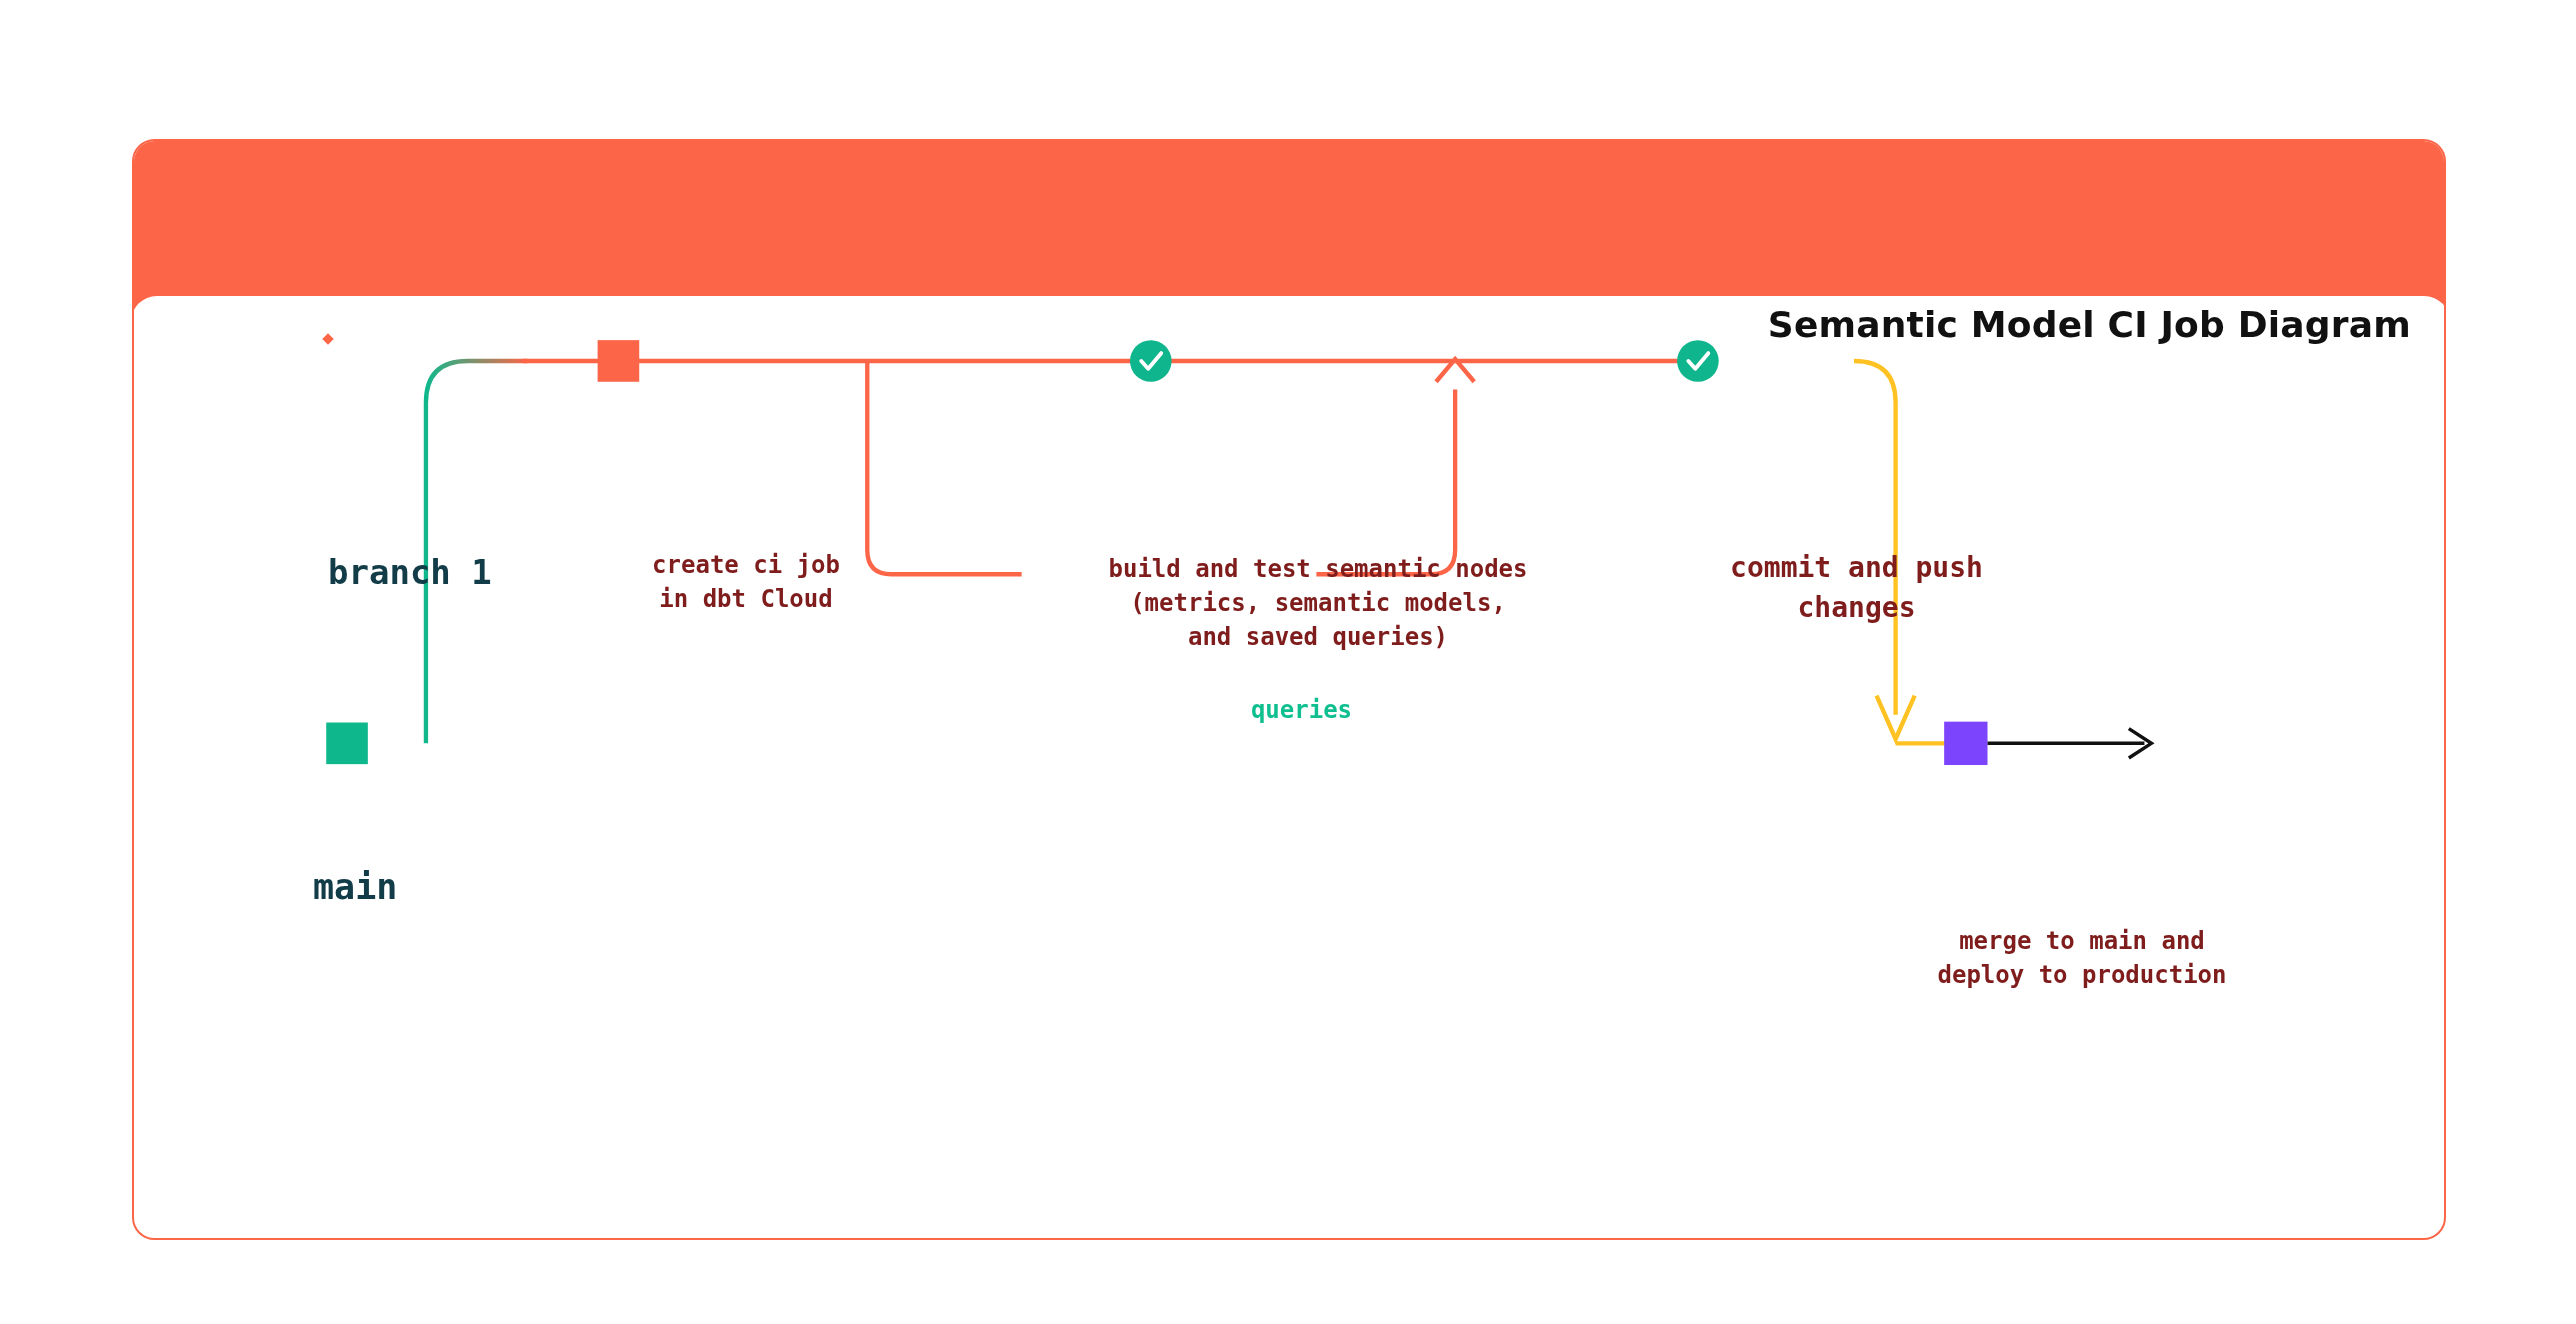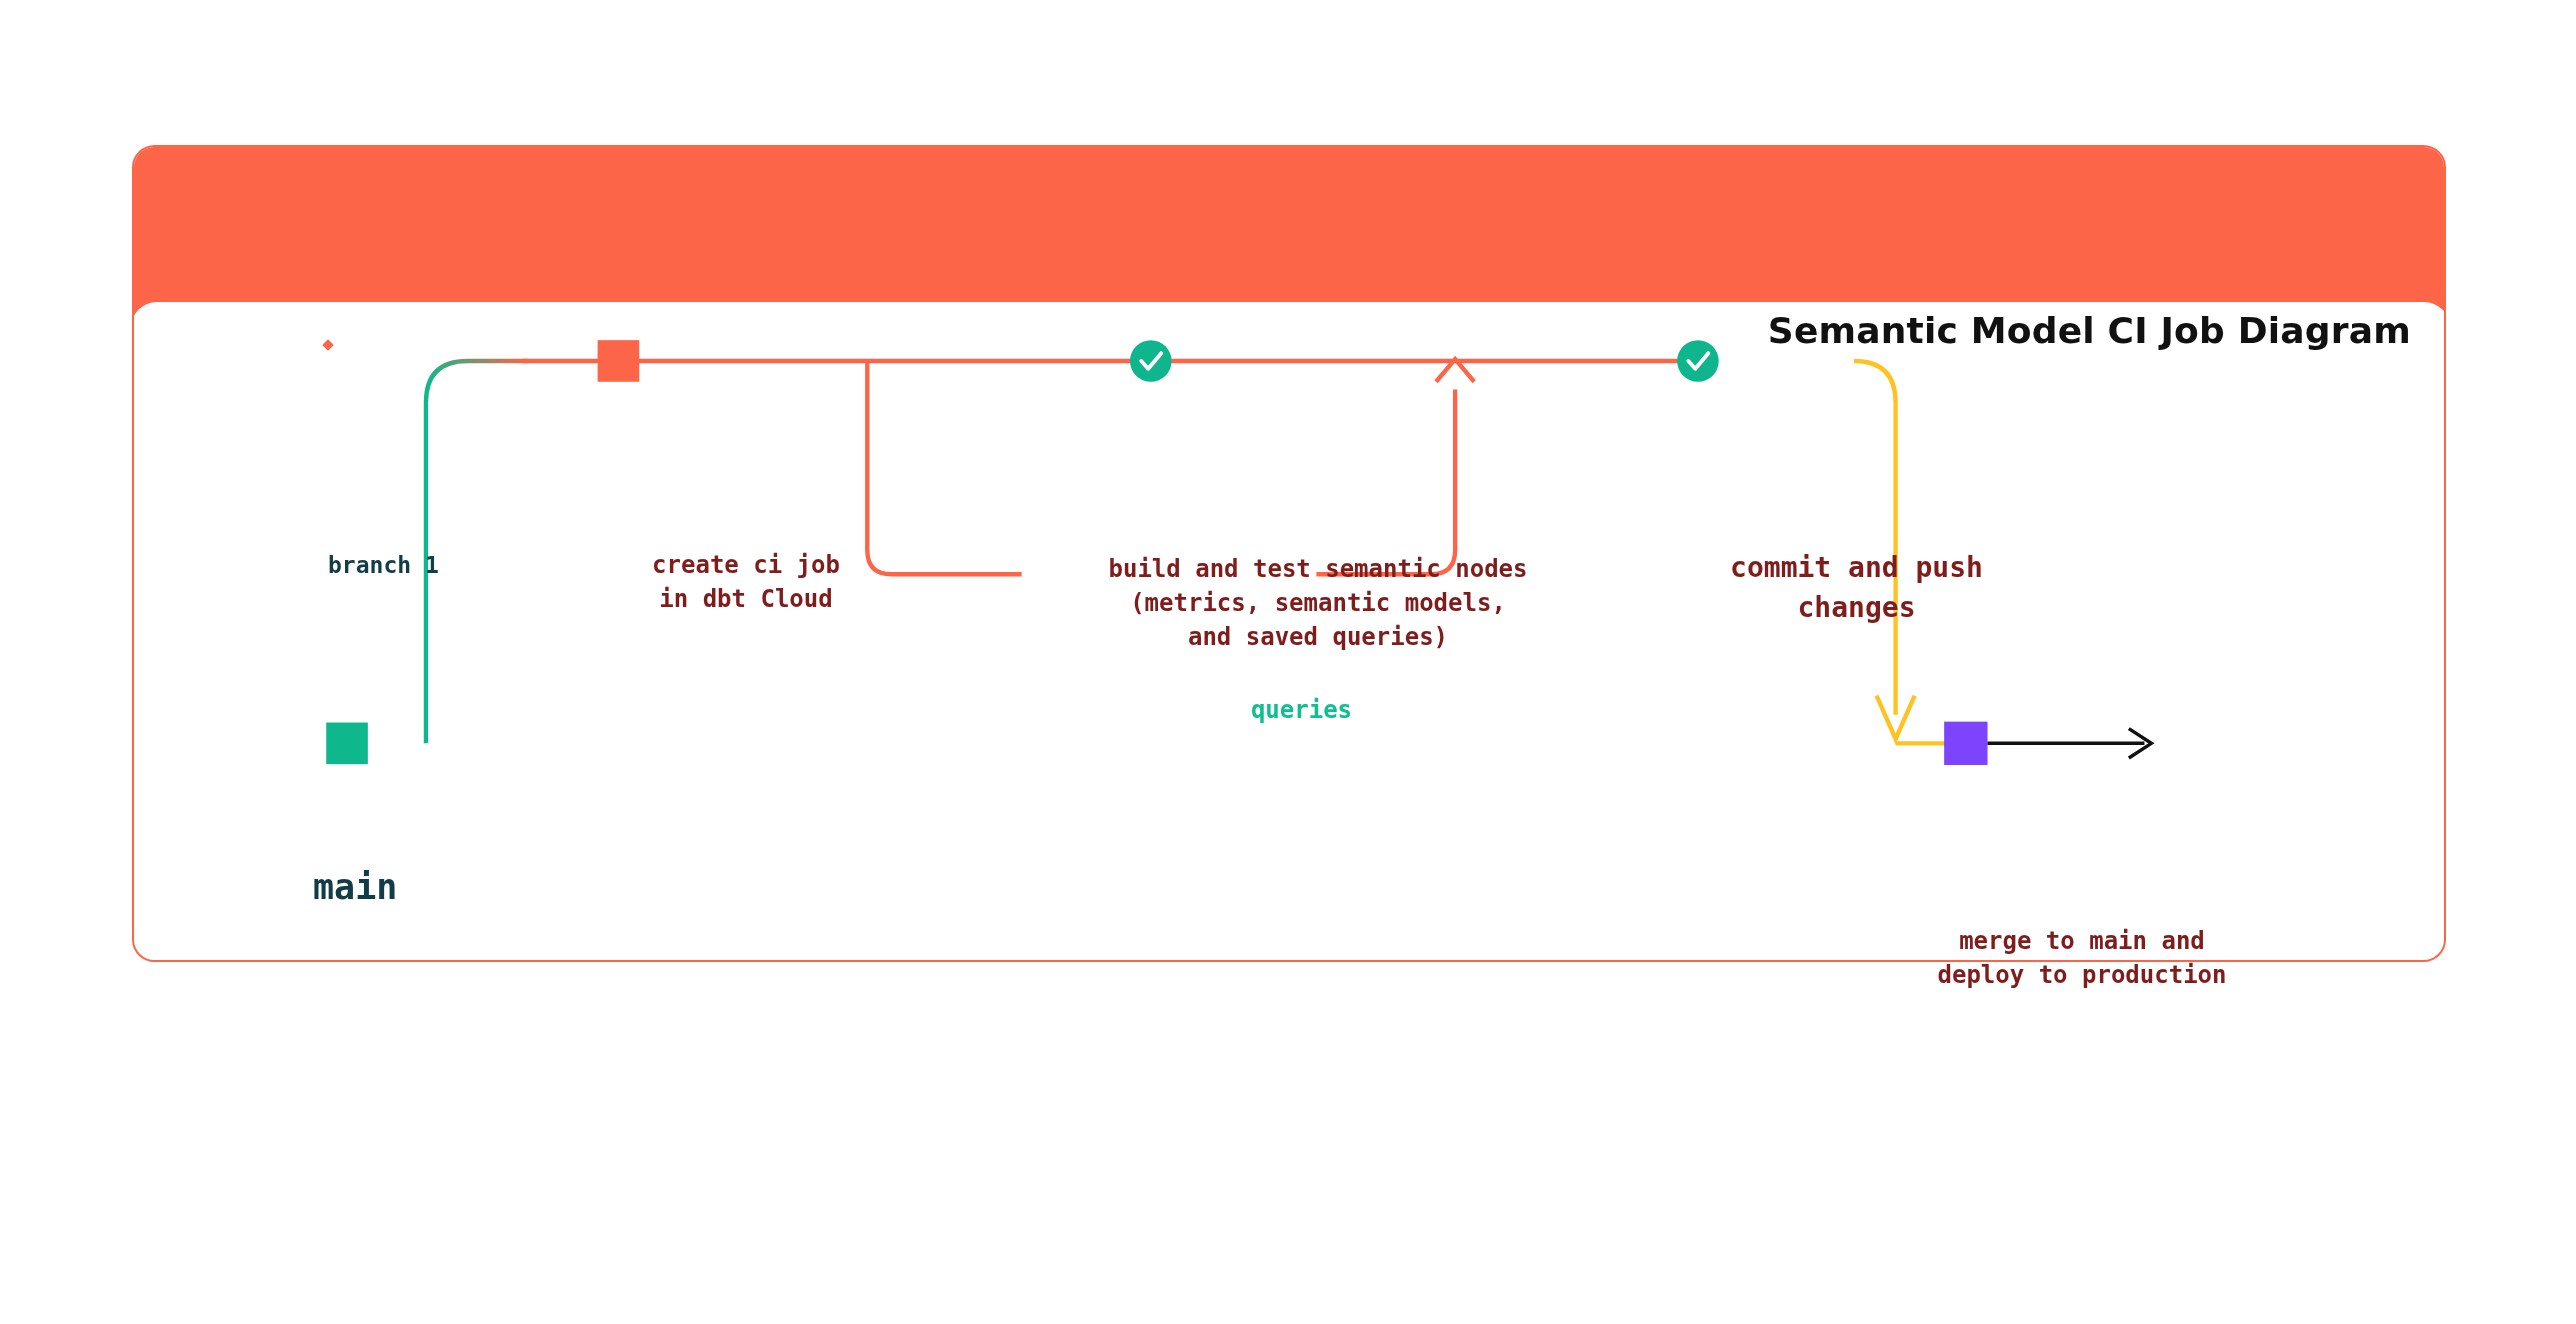--- a/index.html
+++ b/index.html
@@ -11,23 +11,23 @@
     width: 2576px;
     height: 1324px;
     font-family: "DejaVu Sans", sans-serif;
     -webkit-font-smoothing: antialiased;
   }
 
   
   #card {
     position: absolute;
     left: 132px;
-    top: 145px;
+    top: 139px;
     width: 2314px;
-    height: 817px;
+    height: 1101px;
     box-sizing: border-box;
     border: 2.6px solid #FC6547;
     border-radius: 22.6px;
     background: #ffffff;
     overflow: hidden;
   }
   #header-bar {
     position: absolute;
     left: -2.6px;
     top: -2.6px;
@@ -98,21 +98,21 @@
     white-space: pre;
     text-align: center;
   }
   .branch-name {
     position: absolute;
     font-family: "DejaVu Sans Mono", monospace;
     font-weight: bold;
     color: #123C47;
     white-space: pre;
   }
-  #branch1-name { left: 328px; top: 552px; font-size: 23px; }
+  #branch1-name { left: 328px; top: 552px; font-size: 34px; }
   #main-name    { left: 313px; top: 867px; font-size: 35px; }
 
   #lbl-create   { left: 538px;  top: 548px;  width: 416px; font-size: 24px; }
   #lbl-build    { left: 971px; top: 552px;  width: 694px; font-size: 24px; }
   #lbl-commit   { left: 1631px; top: 548px;  width: 451px; font-size: 28px; }
   #lbl-merge    { left: 1839px; top: 924px; width: 486px; font-size: 24px; }
 
   #lbl-success {
     position: absolute;
     left: 1154px;

